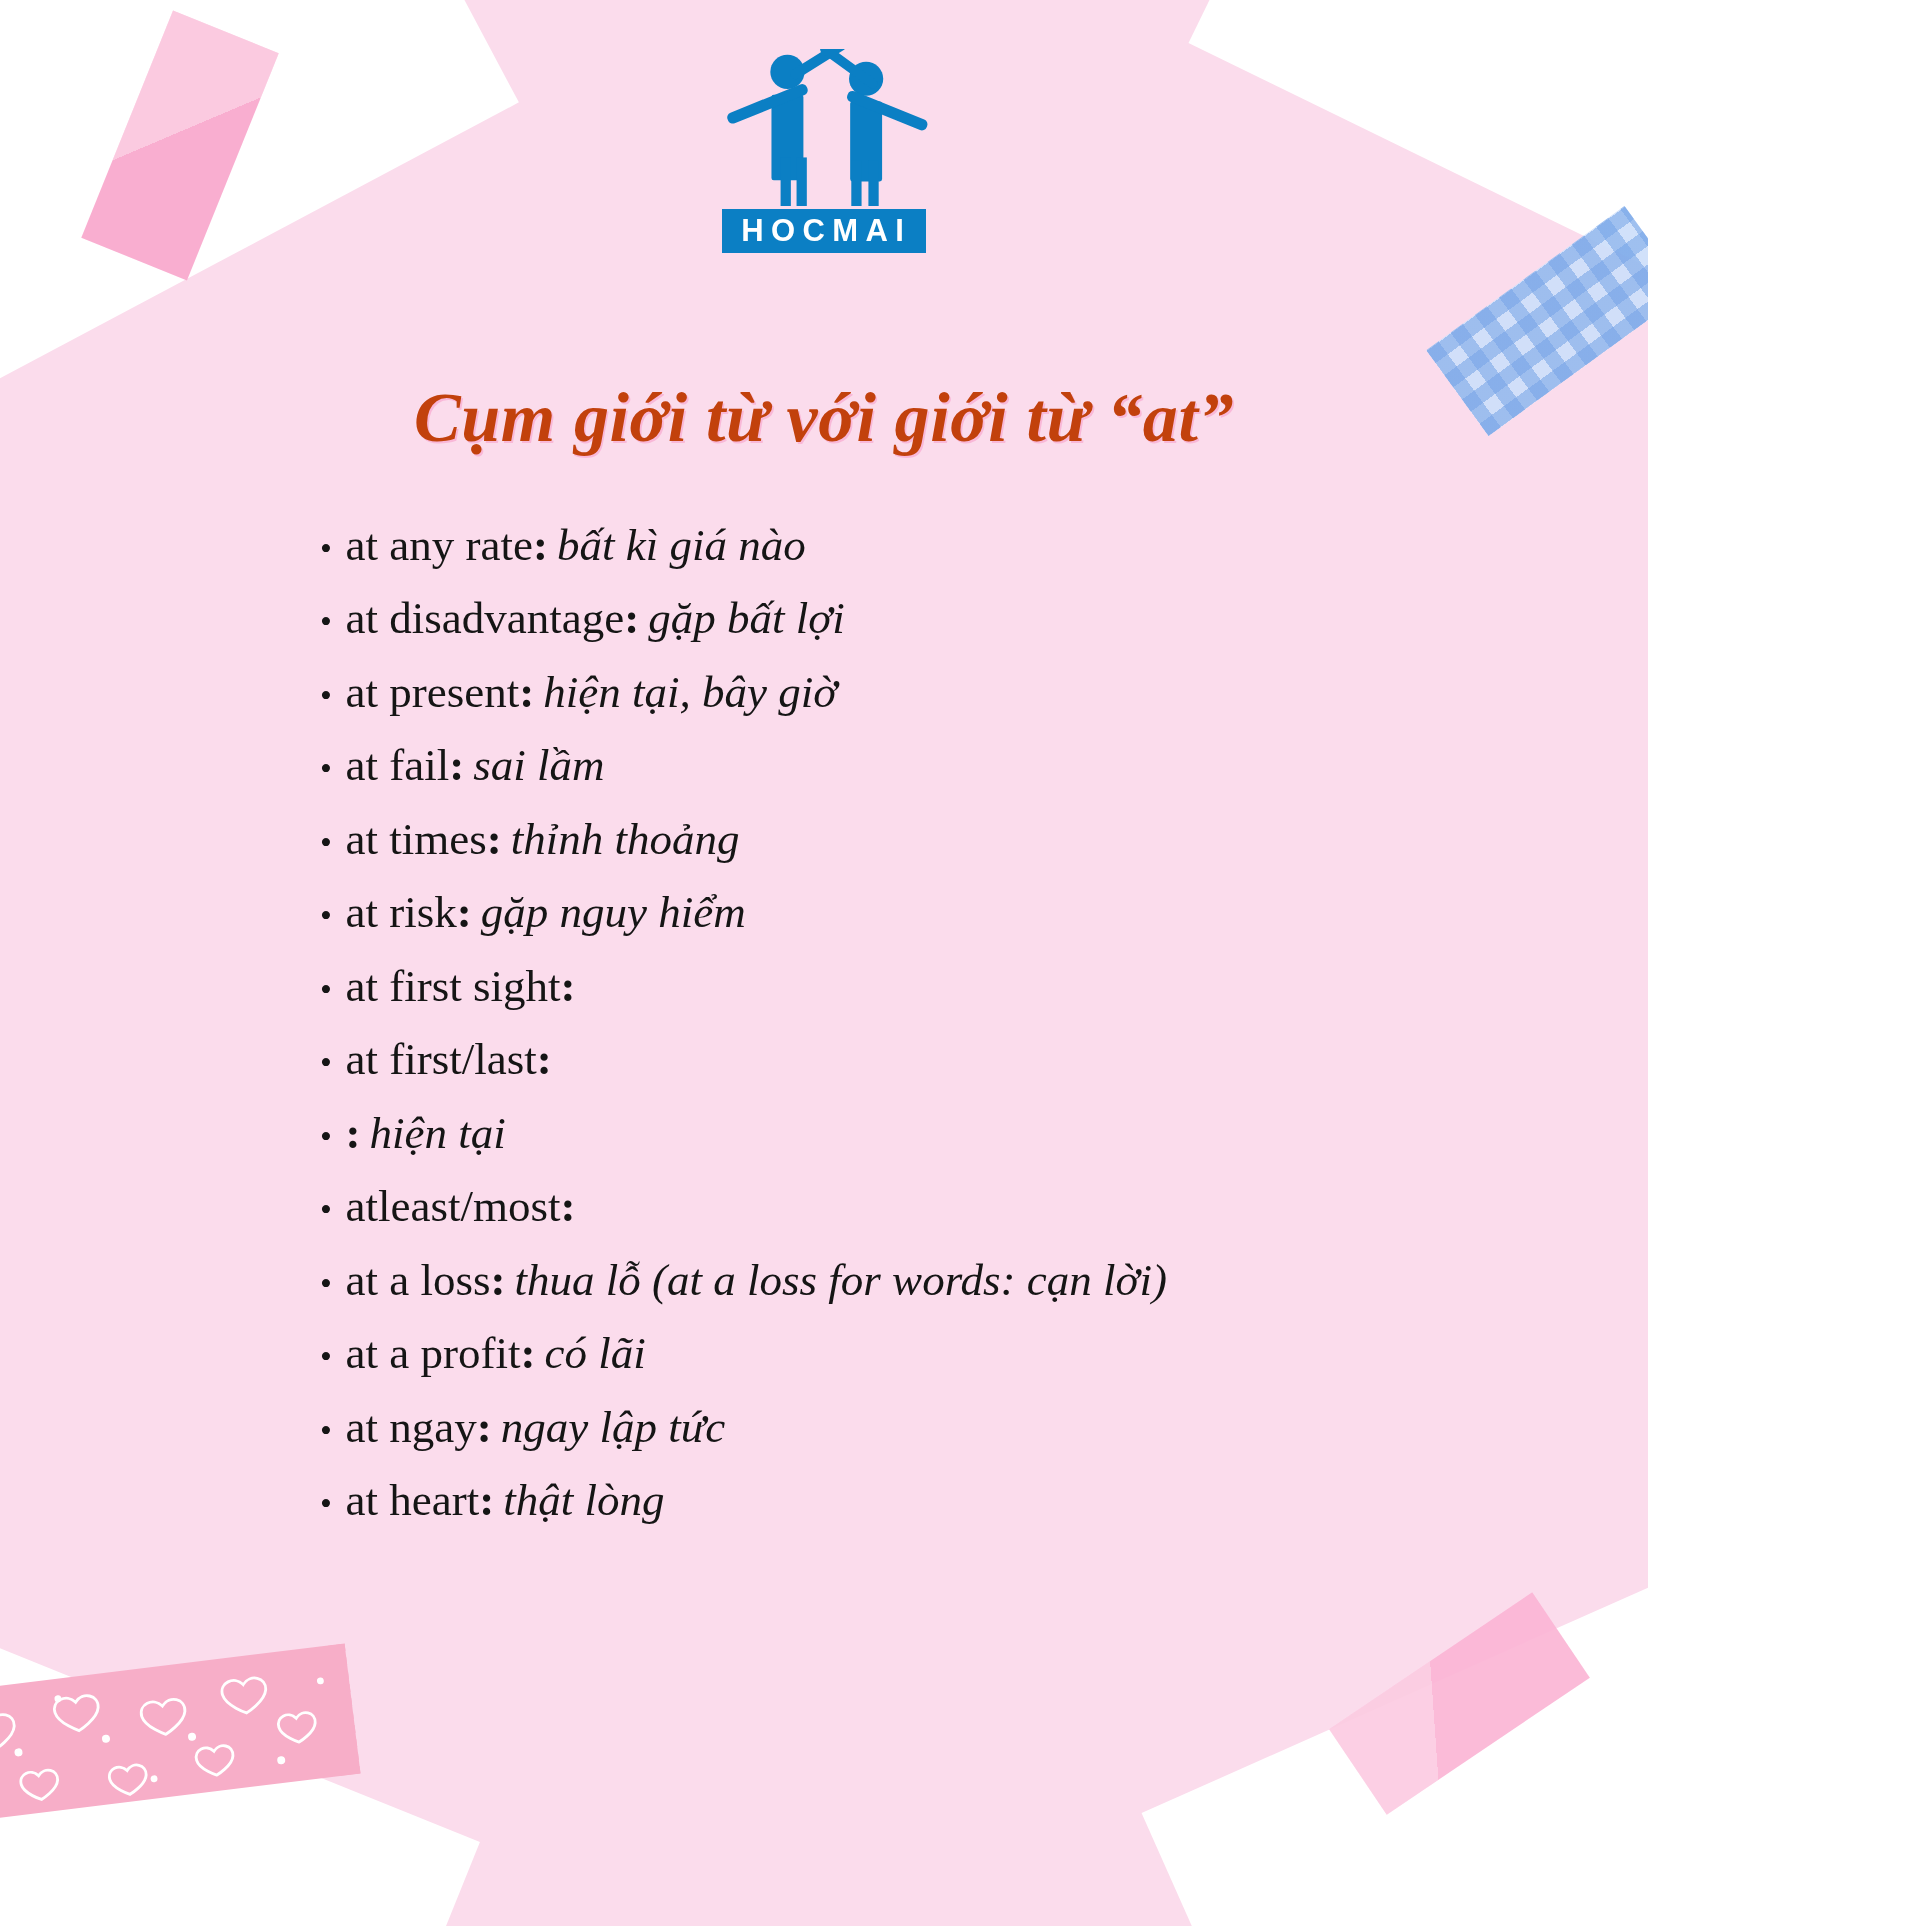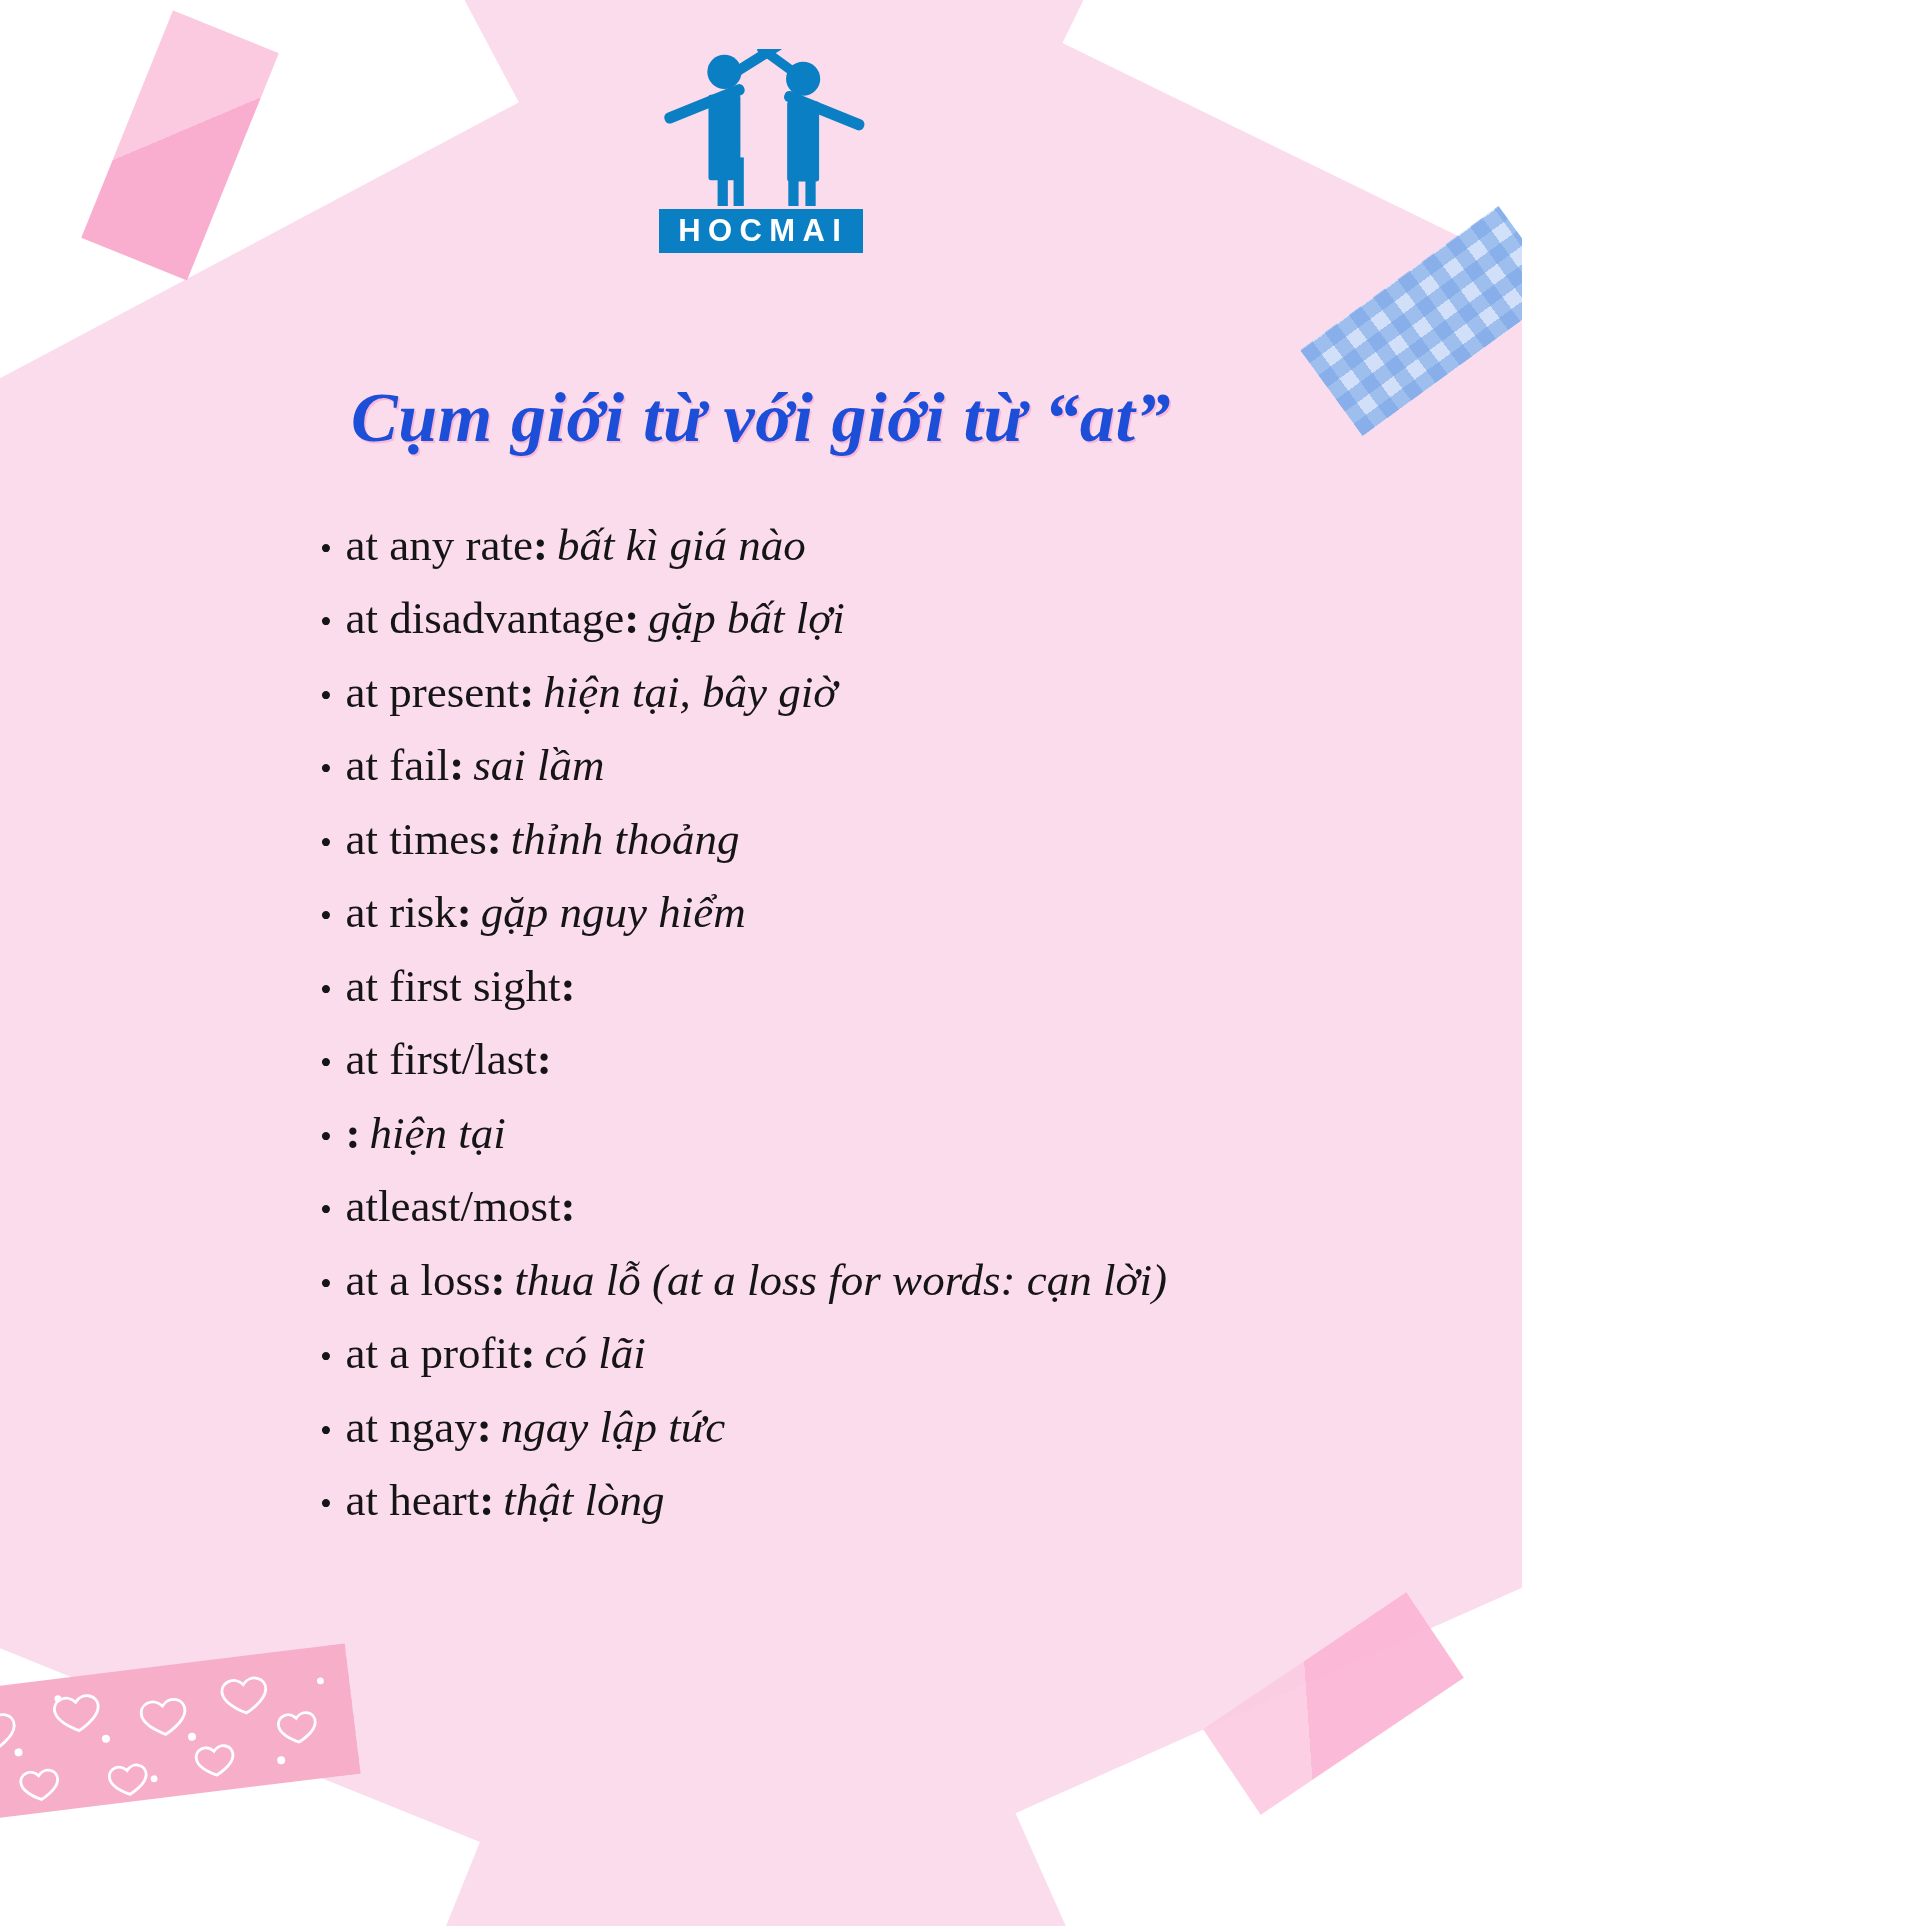--- a/index.html
+++ b/index.html
@@ -9,21 +9,21 @@
   }
   body {
     width: 1926px;
     height: 1926px;
     overflow: hidden;
     font-family: "Liberation Serif", serif;
   }
 
   #poster {
     position: relative;
-    width: 1522px;
+    width: 1648px;
     height: 1926px;
     background: #fbdcec;
     overflow: hidden;
   }
 
   
   .corner-white {
     position: absolute;
     background: #ffffff;
   }
@@ -163,21 +163,21 @@
     line-height: 1;
   }
 
   
   .title {
     position: absolute;
     top: 331px;
     left: 0;
     right: 0;
     text-align: center;
-    color: #1d4ed8;
+    color: #c2410c;
     font-family: "Liberation Serif", serif;
     font-style: italic;
     font-weight: bold;
     font-size: 70px;
     letter-spacing: 0.6px;
     text-shadow: 1.7px 2.3px 0 rgba(245,22,126,.18);
   }
 
   
   .list {

